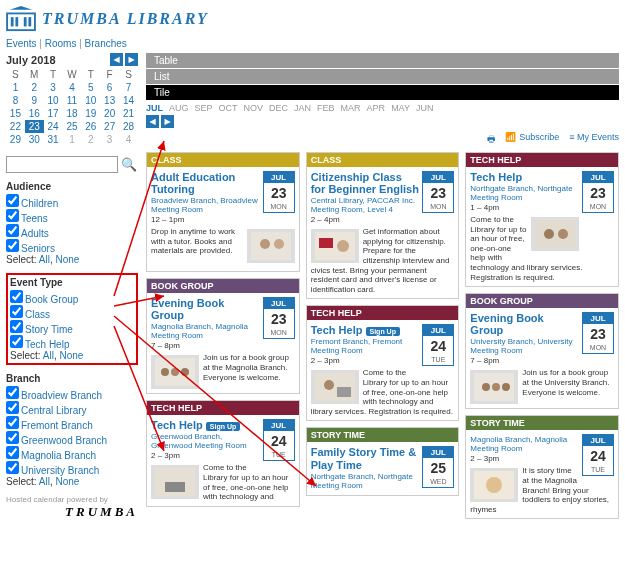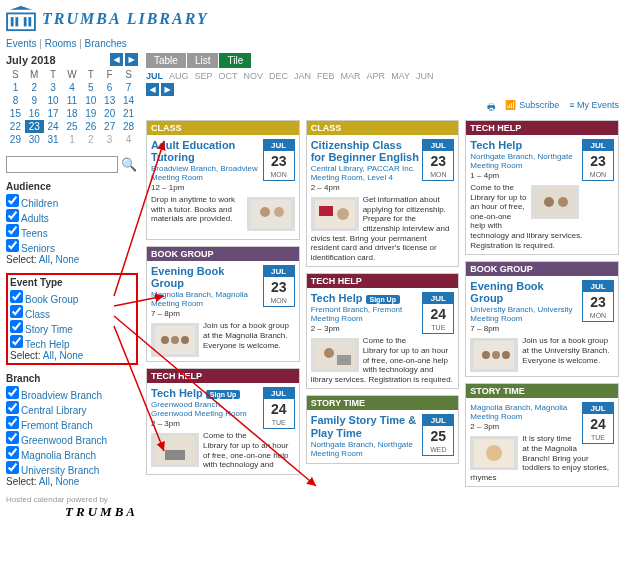--- a/index.html
+++ b/index.html
@@ -29,23 +29,23 @@
 .search input { flex: 1; border: 1px solid #999; font-size: 10px; padding: 2px; min-width: 0; }
 .search-icon { font-size: 13px; cursor: pointer; }
 
 .filter { margin-bottom: 8px; font-size: 10px; }
 .filter h4 { font-size: 10px; color: #333; margin-bottom: 2px; }
 .filter label { display: block; color: #2275b4; cursor: pointer; }
 .filter label input { margin-right: 2px; }
 .filter .sel { color: #333; }
 .redbox { border: 2px solid #d00; padding: 2px; }
 
-.views { display: flex; gap: 1px; margin-bottom: 3px; }
+.views { display: flex; gap: 1px; margin-bottom: 3px; flex-direction: column; }
 .view-btn { background: #999; color: #fff; font-size: 10px; padding: 2px 8px; cursor: pointer; }
-.view-btn.on { background: #15803d; text-align: right; }
+.view-btn.on { background: #000000; }
 
 .months { display: flex; gap: 6px; font-size: 9px; color: #999; align-items: center; margin-bottom: 2px; }
 .months .on { color: #2275b4; font-weight: bold; }
 .month-arrows { display: flex; gap: 2px; margin-bottom: 4px; }
 
 .util { display: flex; justify-content: flex-end; gap: 10px; font-size: 9px; color: #2275b4; margin-bottom: 4px; }
 .util span { cursor: pointer; }
 
 .cols { display: flex; gap: 6px; }
 .col { flex: 1; min-width: 0; display: flex; flex-direction: column; gap: 6px; }
@@ -170,22 +170,22 @@
         </table>
 
 <div class="search">
   <input placeholder="" style="">
   <span class="search-icon">🔍</span>
 </div>
 
 <div class="filter">
   <h4>Audience</h4>
   <label><input type="checkbox" checked="" style=""><span>Children</span></label>
+  <label><input type="checkbox" checked="" style=""><span>Teens</span></label>
   <label><input type="checkbox" checked="" style=""><span>Adults</span></label>
-  <label><input type="checkbox" checked="" style=""><span>Teens</span></label>
   <label><input type="checkbox" checked="" style=""><span>Seniors</span></label>
   <div class="sel"><span>Select:</span> <a>All</a>, <a>None</a></div>
 </div>
 
 <div class="filter redbox">
   <h4>Event Type</h4>
   <label><input type="checkbox" checked="" style=""><span>Book Group</span></label>
   <label><input type="checkbox" checked="" style=""><span>Class</span></label>
   <label><input type="checkbox" checked="" style=""><span>Story Time</span></label>
   <label><input type="checkbox" checked="" style=""><span>Tech Help</span></label>

